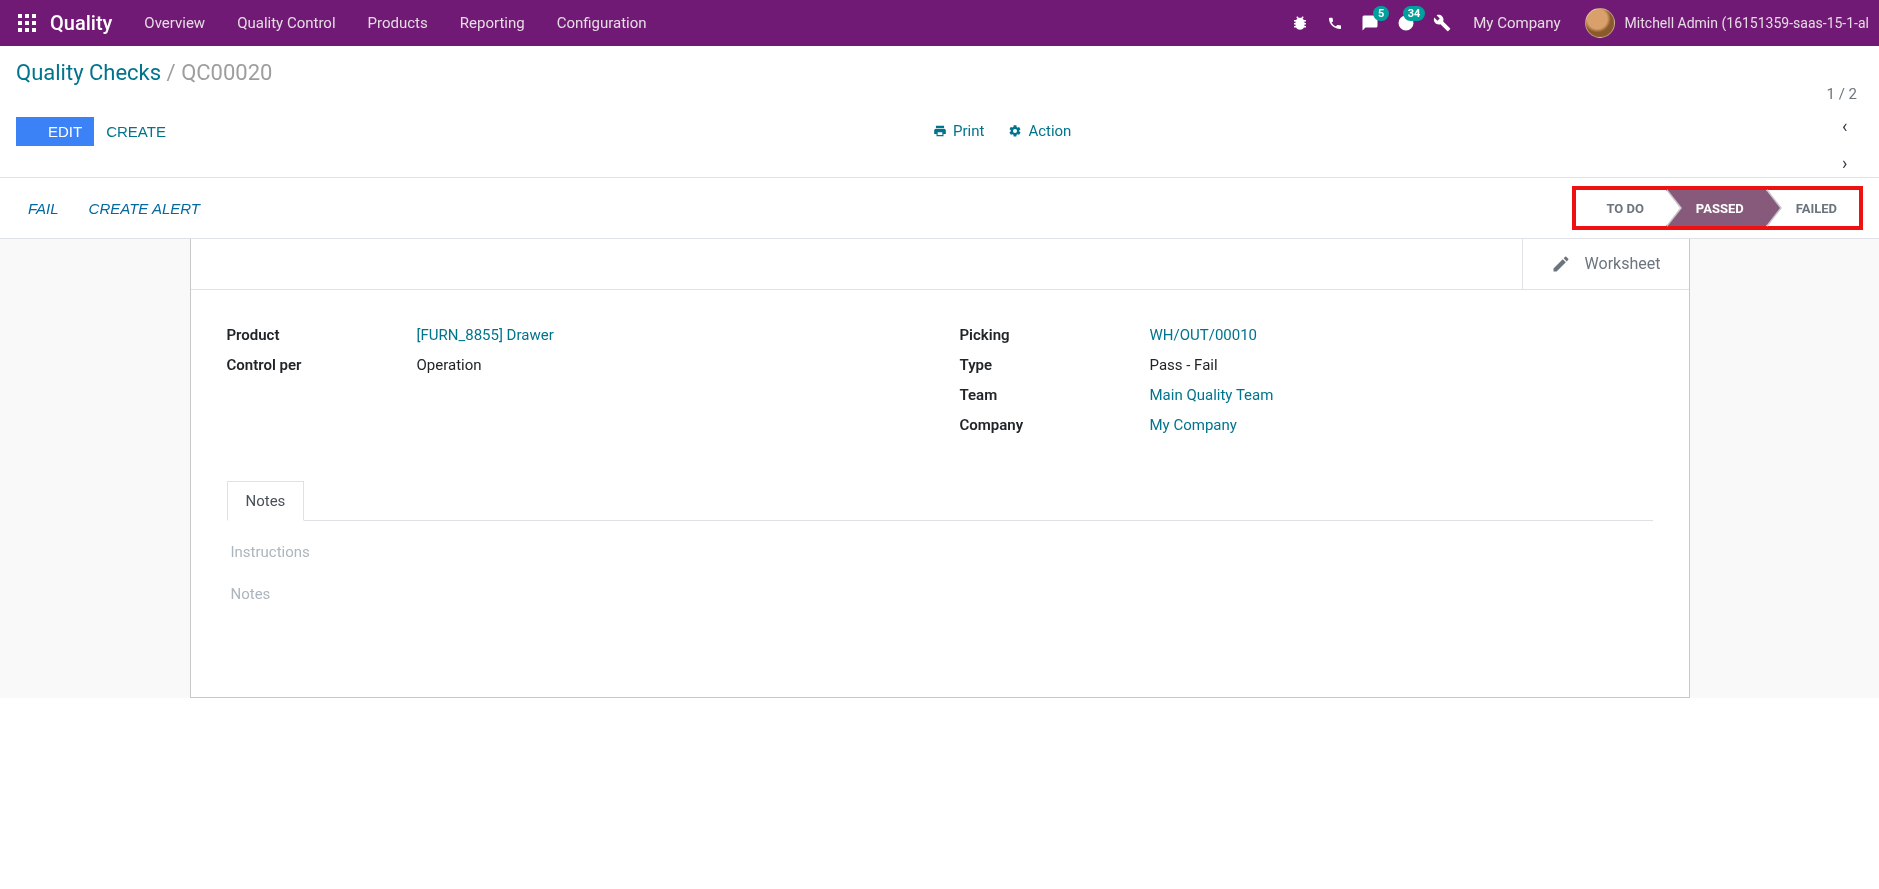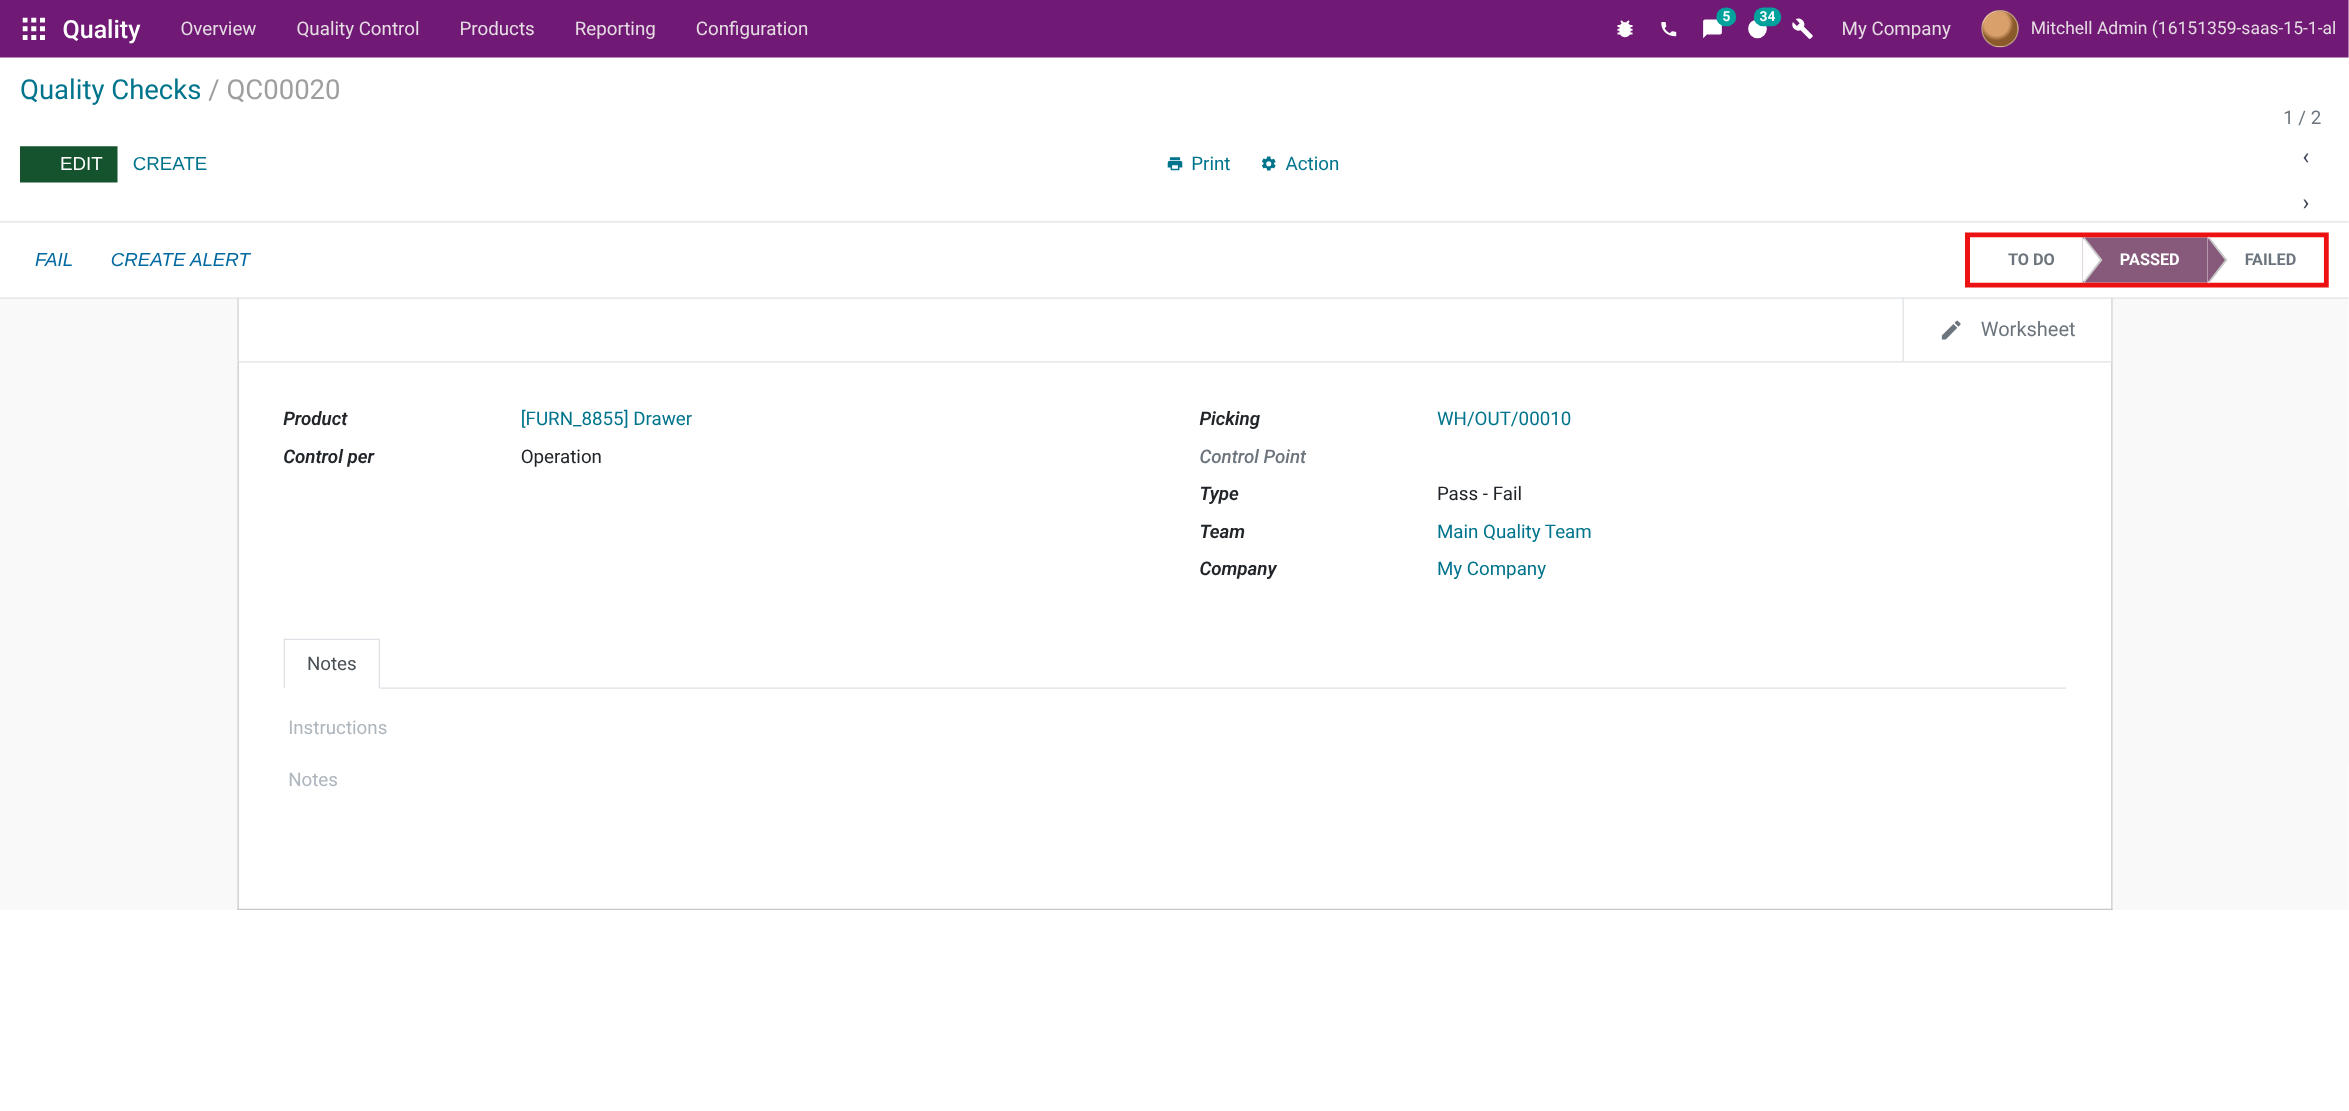--- a/index.html
+++ b/index.html
@@ -96,21 +96,21 @@
   }
   .btn {
     display:inline-flex; align-items:center;
     padding: 6px 12px;
     font-size:15px;
     font-weight:500;
     border:none;
     cursor:pointer;
     text-transform: uppercase;
   }
-  .btn-primary { background:#14532d; color:#fff;padding-left:32px; }
+  .btn-primary { background:#3b82f6; color:#fff;padding-left:32px; }
   .btn-link { background:transparent; color:#00748c; }
   .cp-center { flex:1; display:flex; gap:24px; justify-content:center; color:#00748c; font-size:15px;}
   .cp-center-item { cursor:pointer; display:flex; align-items:center; gap:6px;text-align:center; }
   .cp-right { display:flex; align-items:center; gap:8px; color:#6c757d;flex-direction:column; }
   .pager { font-size:15px; margin-right:6px; }
   .chevron-btn { color:#374151; cursor:pointer; padding:4px; font-size:18px; }
 
   
   .status-row {
     display:flex;
@@ -183,21 +183,21 @@
     border-left:1px solid #dee2e6;
     padding: 0 28px;
     color:#6c757d; font-size:16px;
     cursor:pointer;
   }
 
   .form-body { padding: 36px 36px 10px 36px; }
   .two-col { display:flex; gap:40px; }
   .col { flex:1; }
   .fld { display:flex; margin-bottom: 12px; font-size:15px; }
-  .fld-label { width:190px; font-weight:600; color:#212529;font-style:italic; }
+  .fld-label { width:190px; font-weight:600; color:#212529; }
   .fld-label.muted { color:#6c757d; font-weight:500;}
   .fld-value { flex:1; color:#212529; }
   .fld-value.link { color:#00748c; cursor:pointer; }
 
   .tabs { margin-top: 34px; }
   .tab-headers {
     display:flex;
     border-bottom:1px solid #dee2e6;
     padding-left:0;
   }
@@ -349,24 +349,20 @@
             <div class="fld-label">Control per</div>
             <div class="fld-value">Operation</div>
           </div>
         </div>
         <div class="col">
           <div class="fld">
             <div class="fld-label">Picking</div>
             <div class="fld-value link">WH/OUT/00010</div>
           </div>
           <div class="fld">
-            <div class="fld-label muted">Control Point</div>
-            <div class="fld-value"></div>
-          </div>
-          <div class="fld">
             <div class="fld-label">Type</div>
             <div class="fld-value">Pass - Fail</div>
           </div>
           <div class="fld">
             <div class="fld-label">Team</div>
             <div class="fld-value link">Main Quality Team</div>
           </div>
           <div class="fld">
             <div class="fld-label">Company</div>
             <div class="fld-value link">My Company</div>

